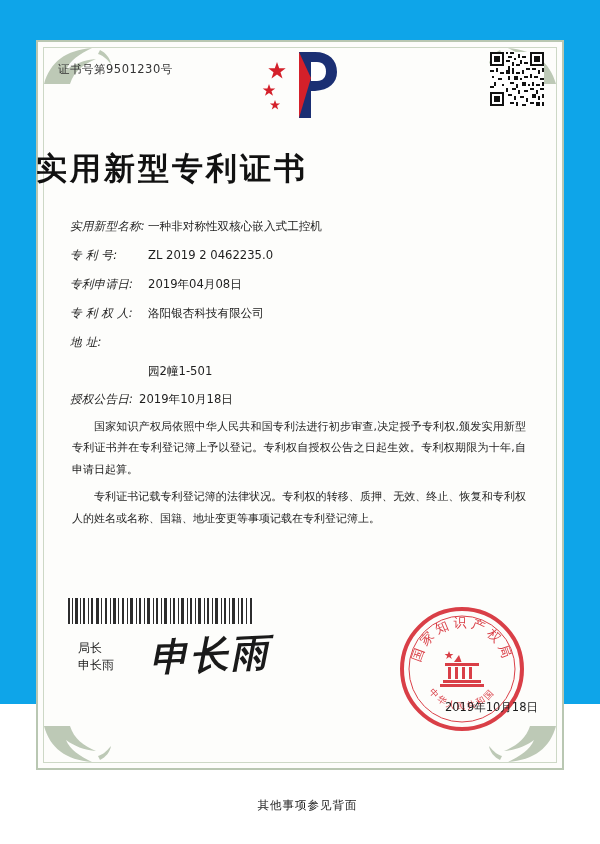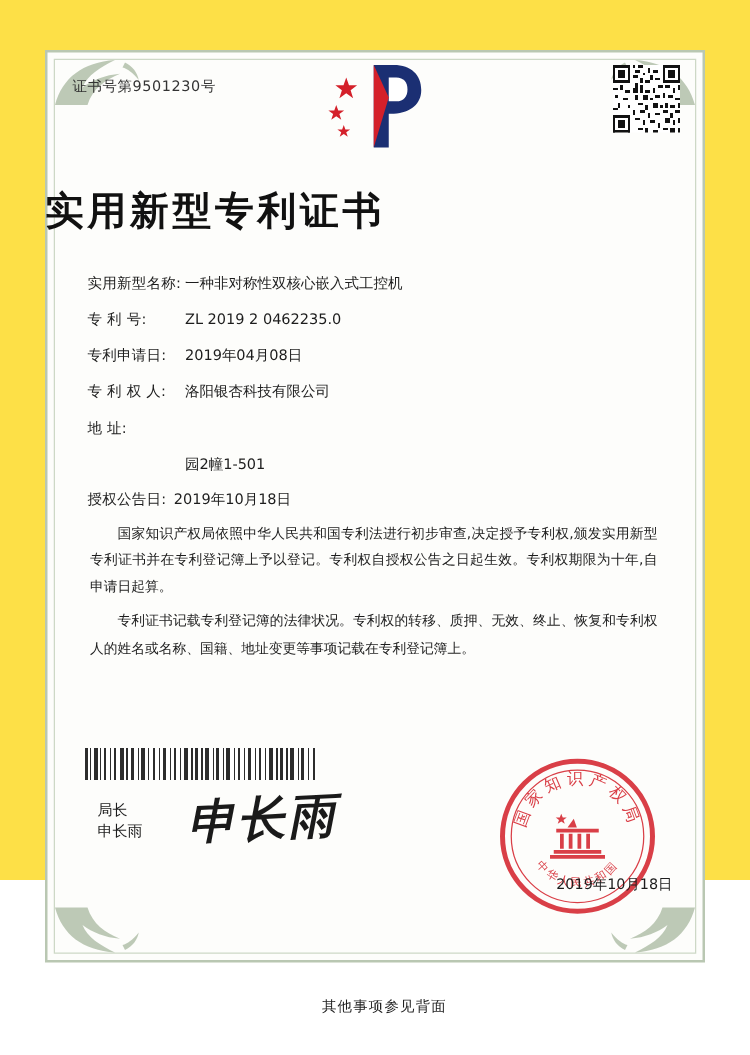--- a/index.html
+++ b/index.html
@@ -11,21 +11,21 @@
     height: 844px;
     background: #ffffff;
     font-family: "DejaVu Sans", "Liberation Sans", sans-serif;
     color: #222;
     overflow: hidden;
   }
   .page {
     position: relative;
     width: 600px;
     height: 704px;
-    background: #fde047;
+    background: #0ea5e9;
   }
   
   .cert-frame {
     position: absolute;
     left: 36px;
     top: 40px;
     width: 528px;
     height: 730px;
     border: 2px solid #b9c7b2;
     box-sizing: border-box;
@@ -99,20 +99,21 @@
   }
   .frow {
     display: flex;
     margin-bottom: 11px;
     align-items: flex-start;
   }
   .flabel {
     white-space: nowrap;
     flex: 0 0 auto;
     letter-spacing: 0.2px;
+    font-style: italic;
   }
   .fvalue {
     margin-left: 6px;
     flex: 1 1 auto;
   }
   .frow.wide .flabel { width: 72px; }
   .addr-line2 {
     margin-left: 78px;
     margin-top: 2px;
   }

